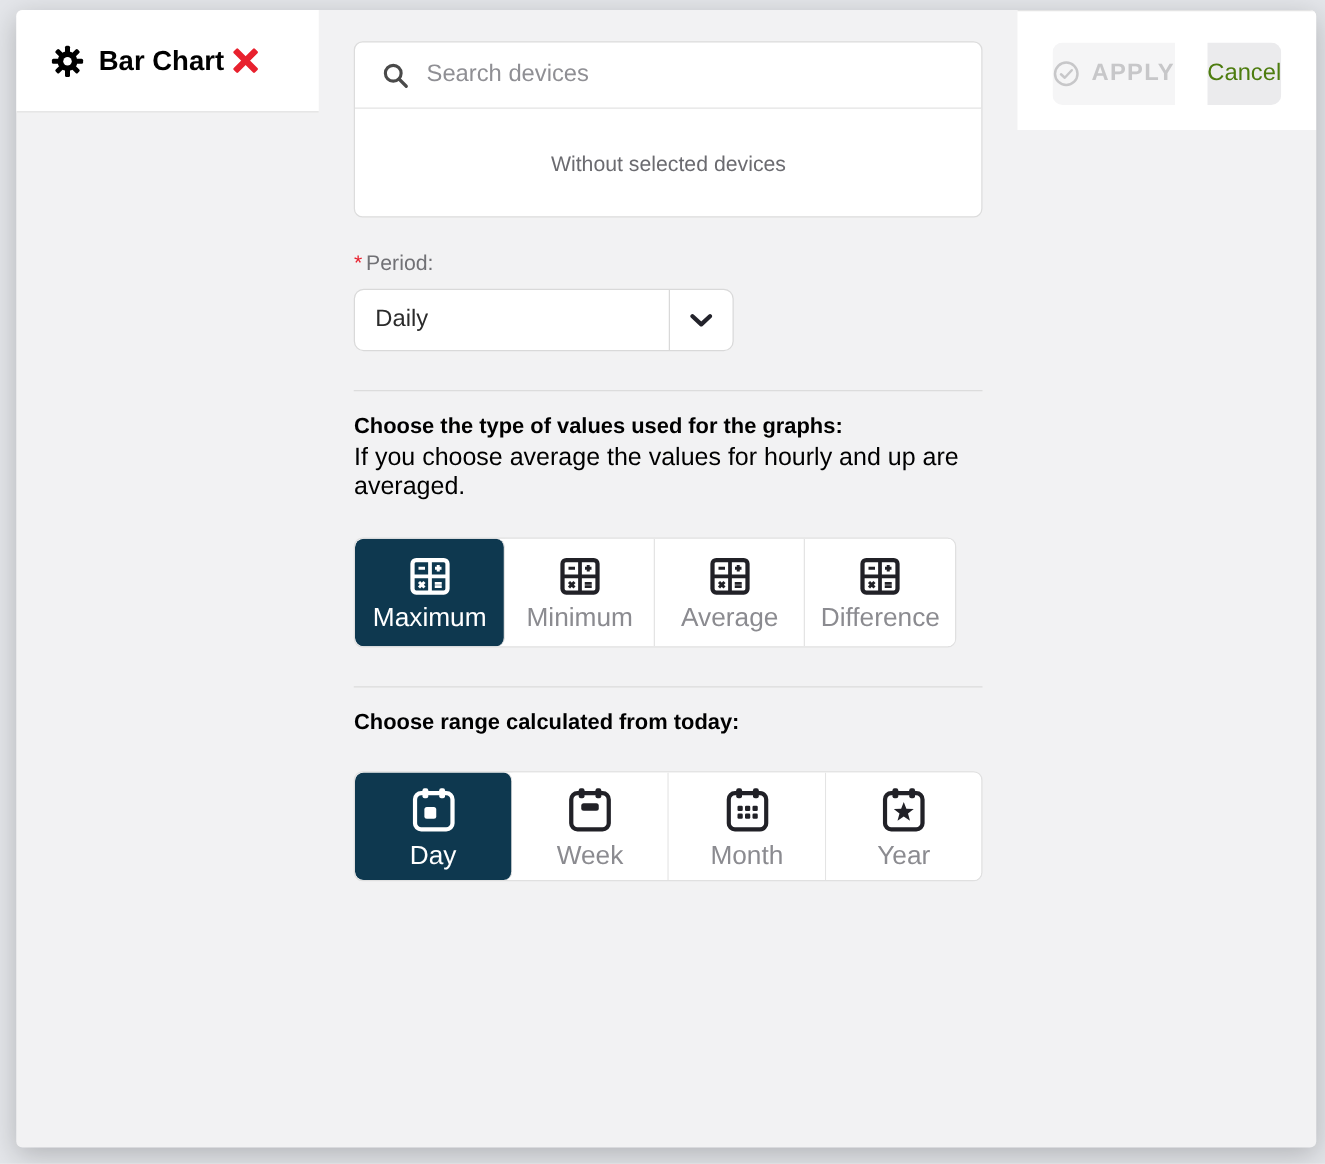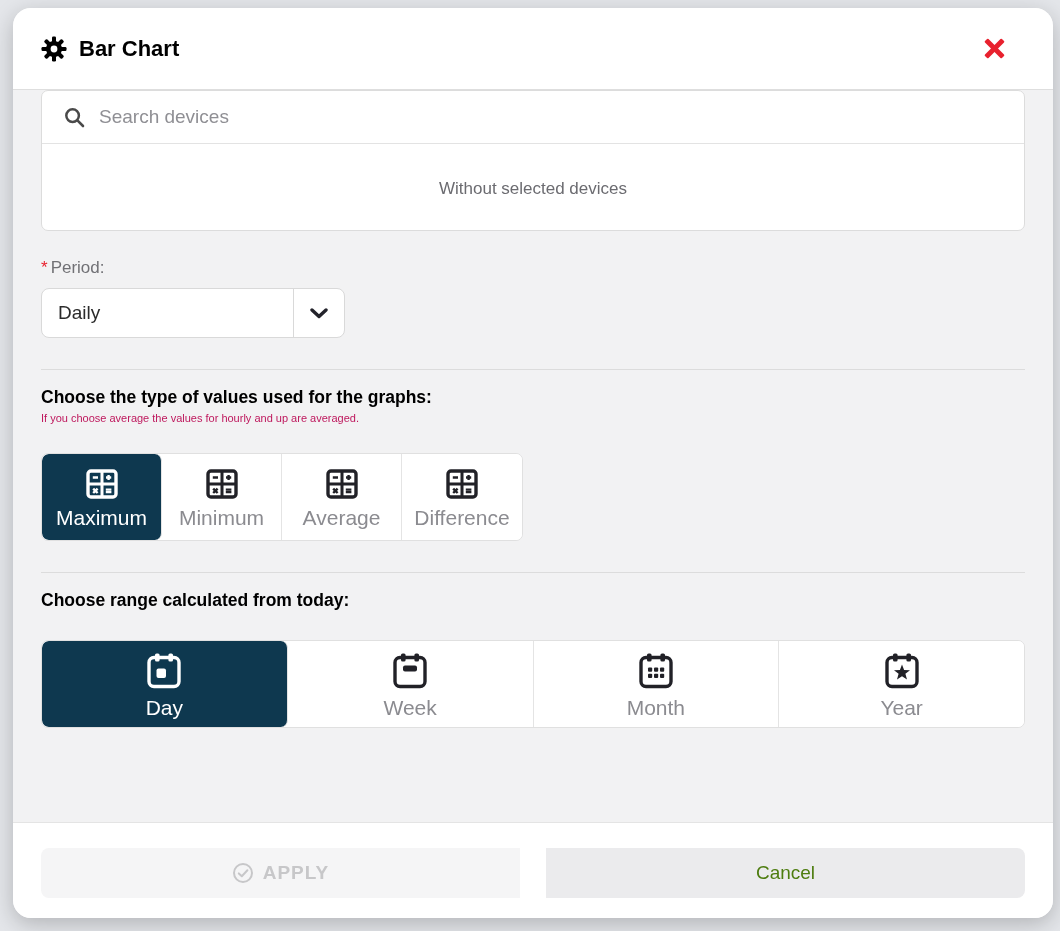--- a/index.html
+++ b/index.html
@@ -7,43 +7,43 @@
   body {
     font-family:"Liberation Sans", sans-serif;
     background:#e4e6ea;
     position:relative;
     overflow:hidden;
   }
   .modal {
     position:absolute; left:13px; top:8px;
     width:1040px; height:910px;
     background:#f2f2f3;
-    border-radius:18px;
+    border-radius:5px;
     box-shadow:0 6px 22px rgba(0,0,0,.22);
-    display:flex; flex-direction:column;
+    display:flex; flex-direction:row;
     overflow:hidden;
   }
   
   .modal-header {
     height:82px; background:#fff;
     border-bottom:1px solid #dedede;
     display:flex; align-items:center;
     padding:0 28px; flex:0 0 auto;
   }
   .gear { width:26px; height:26px; margin-right:12px; display:inline-flex; }
   .modal-title { font-size:22px; font-weight:bold; color:#000; }
   .close-btn {
     margin-left:auto; width:34px; height:34px;
     display:flex; align-items:center; justify-content:center;
     cursor:pointer; margin-right:14px;
   }
   
   .modal-body { flex:1 1 auto; padding:0 28px; }
   .device-card {
-    background:#fff;
+    margin-top:25px; background:#fff;
     border:1px solid #dcdcdc; border-radius:7px;
     height:141px; overflow:hidden;
   }
   .search-row {
     height:53px; display:flex; align-items:center;
     padding:0 22px; border-bottom:1px solid #e3e3e3;
   }
   .search-row .mag { margin-right:14px; display:inline-flex; }
   .search-input {
     border:none; outline:none; flex:1; font-size:19px;
@@ -65,21 +65,21 @@
   }
   .select-value { flex:1; padding:0 16px; font-size:19px; color:#2b2b2b; }
   .select-caret {
     width:51px; height:100%; border-left:1px solid #d9d9d9;
     display:flex; align-items:center; justify-content:center;
   }
   .hr { border:none; border-top:1px solid #dcdcdc; margin:0; }
   .hr1 { margin-top:31px; }
   .hr2 { margin-top:31px; }
   .section-heading { font-size:17.5px; font-weight:bold; color:#000000; margin-top:17px; }
-  .section-sub { font-size:11px; color:#be185d; margin-top:4px; }
+  .section-sub { font-size:20px; color:#000000; margin-top:4px; }
   
   .btn-group {
     margin-top:29px; display:inline-flex;
     background:#fff; border:1px solid #e0e0e0; border-radius:7px;
     overflow:hidden;
   }
   .btn-group.full { display:flex; width:100%; }
   .opt-btn {
     width:120px; height:86px; background:#fff;
     border:none; border-right:1px solid #e4e4e4;

